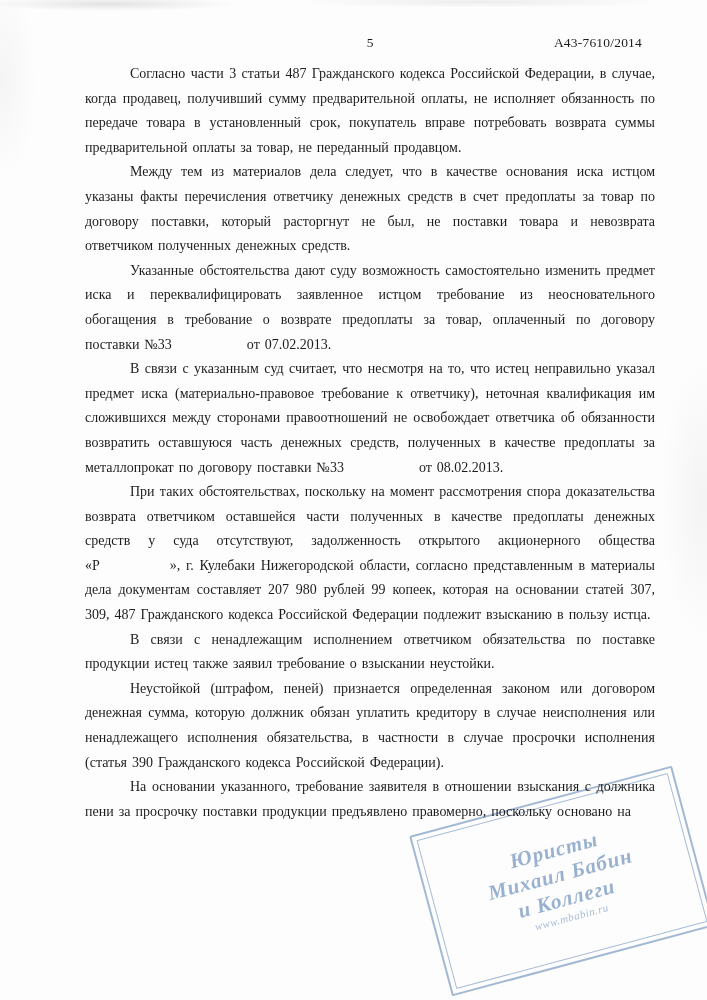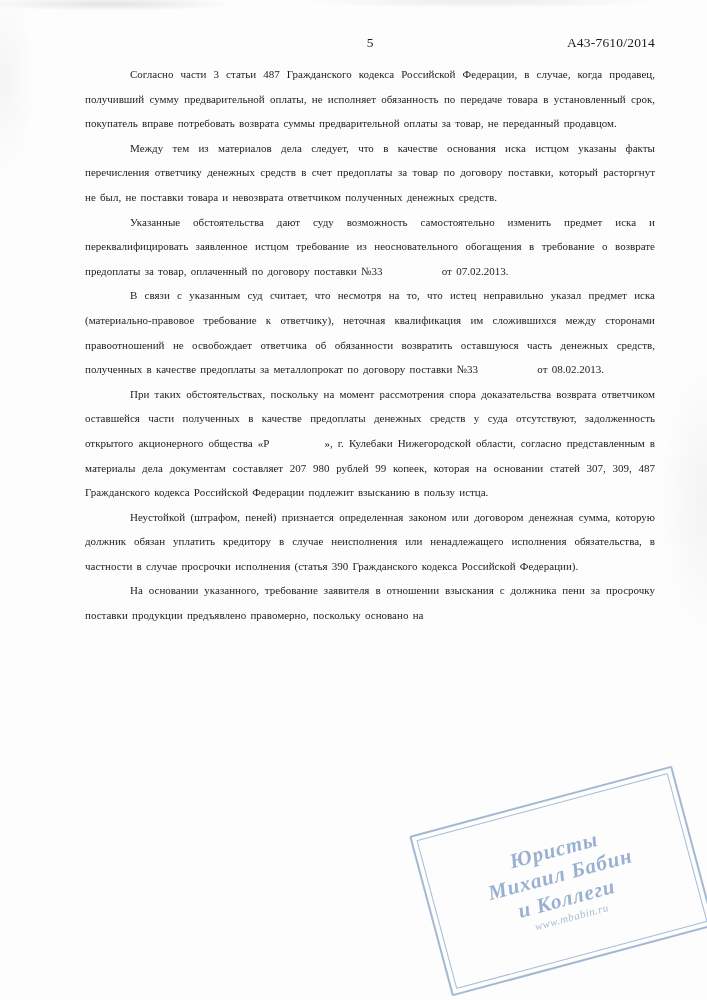--- a/index.html
+++ b/index.html
@@ -34,30 +34,30 @@
     font-size: 13.5px;
     line-height: 18px;
   }
   .page-number {
     position: absolute;
     left: 50%;
     transform: translateX(-50%);
   }
   .case-number {
     position: absolute;
-    right: 0;
+    right: 13px;
     letter-spacing: 0.2px;
     text-align: center;
   }
   .body-text p {
     margin: 0;
     padding: 0;
     text-align: justify;
     text-indent: 45px;
-    font-size: 11px;
+    font-size: 14px;
     line-height: 24.6px;
     word-spacing: 1.5px;
   }
   .body-text p:first-child {
     margin-top: 6px;
   }
   .stamp {
     position: absolute;
     left: 426px;
     top: 798px;
@@ -108,20 +108,21 @@
       <span class="page-number">5</span>
       <span class="case-number">А43-7610/2014</span>
     </div>
 
     <div class="body-text">
       <p>Согласно части 3 статьи 487 Гражданского кодекса Российской Федерации, в случае, когда продавец, получивший сумму предварительной оплаты, не исполняет обязанность по передаче товара в установленный срок, покупатель вправе потребовать возврата суммы предварительной оплаты за товар, не переданный продавцом.</p>
       <p>Между тем из материалов дела следует, что в качестве основания иска истцом указаны факты перечисления ответчику денежных средств в счет предоплаты за товар по договору поставки, который расторгнут не был, не поставки товара и невозврата ответчиком полученных денежных средств.</p>
       <p>Указанные обстоятельства дают суду возможность самостоятельно изменить предмет иска и переквалифицировать заявленное истцом требование из неосновательного обогащения в требование о возврате предоплаты за товар, оплаченный по договору поставки №33      от 07.02.2013.</p>
       <p>В связи с указанным суд считает, что несмотря на то, что истец неправильно указал предмет иска (материально-правовое требование к ответчику), неточная квалификация им сложившихся между сторонами правоотношений не освобождает ответчика об обязанности возвратить оставшуюся часть денежных средств, полученных в качестве предоплаты за металлопрокат по договору поставки №33      от 08.02.2013.</p>
       <p>При таких обстоятельствах, поскольку на момент рассмотрения спора доказательства возврата ответчиком оставшейся части полученных в качестве предоплаты денежных средств у суда отсутствуют, задолженность открытого акционерного общества «Р     », г. Кулебаки Нижегородской области, согласно представленным в материалы дела документам составляет 207 980 рублей 99 копеек, которая на основании статей 307, 309, 487 Гражданского кодекса Российской Федерации подлежит взысканию в пользу истца.</p>
+      <p>В связи с ненадлежащим исполнением ответчиком обязательства по поставке продукции истец также заявил требование  о взыскании неустойки.</p>
       <p>Неустойкой (штрафом, пеней) признается определенная законом или договором денежная сумма, которую должник обязан уплатить кредитору в случае неисполнения или ненадлежащего исполнения обязательства, в частности в случае просрочки исполнения (статья 390 Гражданского кодекса Российской Федерации).</p>
       <p>На основании указанного, требование заявителя в отношении взыскания с должника пени за просрочку поставки продукции предъявлено правомерно, поскольку основано на</p>
     </div>
 
   </div>
 
   <div class="stamp">
     <div class="stamp-inner-border"></div>
     <div class="stamp-text">
       <span>Юристы</span><br>

